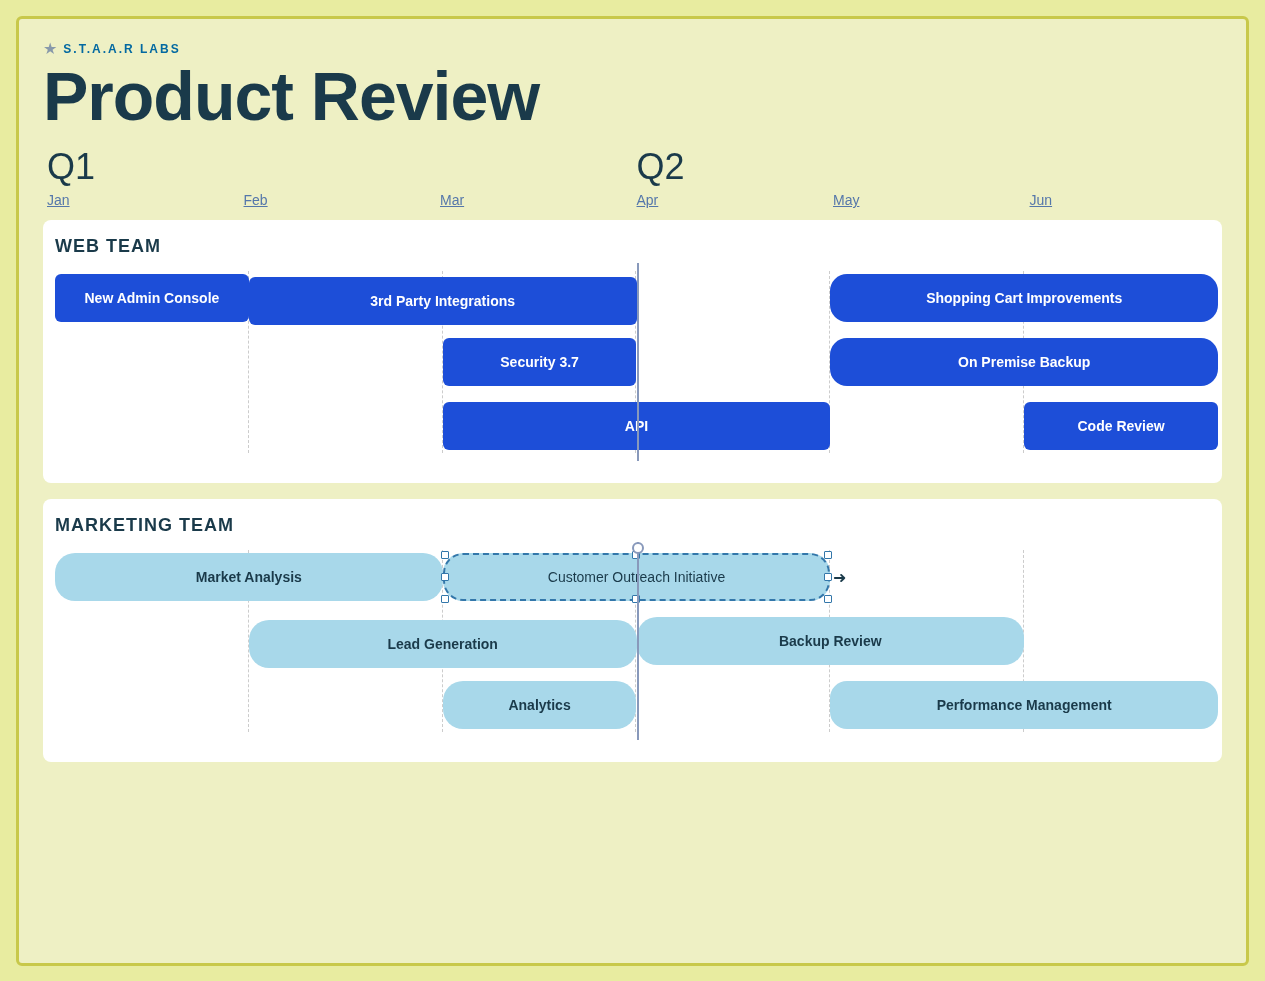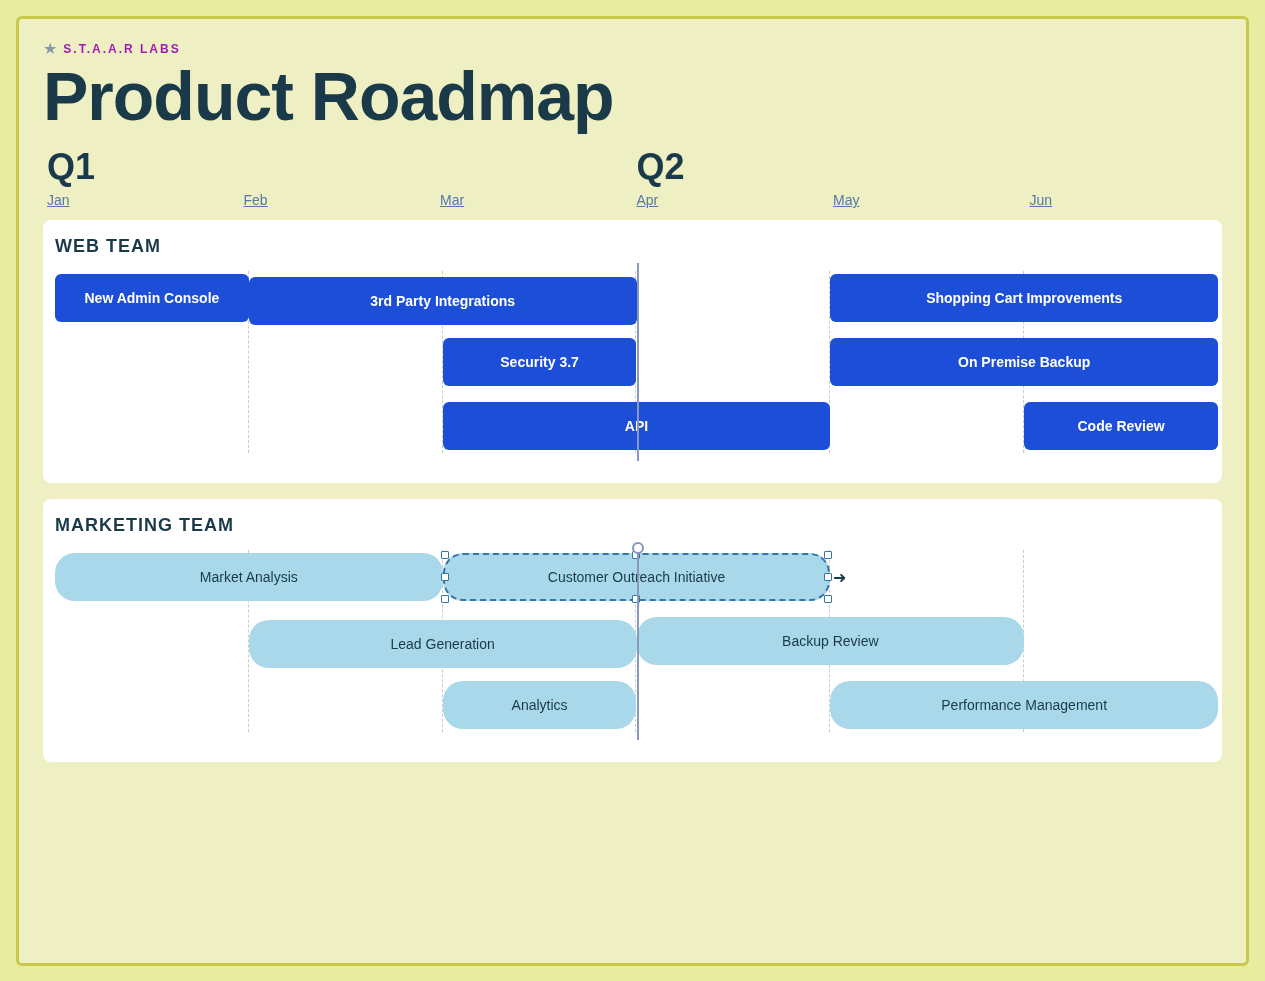--- a/index.html
+++ b/index.html
@@ -34,21 +34,21 @@
     }
 
     .brand-star {
       color: #8899aa;
       font-size: 16px;
     }
 
     .brand-name {
       font-size: 12px;
       font-weight: bold;
-      color: #a21caf;
+      color: #0369a1;
       letter-spacing: 2px;
       text-transform: uppercase;
     }
 
     .page-title {
       font-size: 68px;
       font-weight: 900;
       color: #1a3a4a;
       letter-spacing: -1px;
       line-height: 1;
@@ -60,21 +60,21 @@
     }
 
     .quarter-row {
       display: grid;
       grid-template-columns: repeat(6, 1fr);
       margin-bottom: 4px;
     }
 
     .quarter-label {
       font-size: 36px;
-      font-weight: 700;
+      font-weight: 400;
       color: #1a3a4a;
       grid-column: span 3;
       padding-left: 4px;
     }
 
     .month-row {
       display: grid;
       grid-template-columns: repeat(6, 1fr);
       margin-bottom: 12px;
     }
@@ -174,21 +174,21 @@
 
     
     .bar-light {
       background: #a8d8ea;
       color: #1a3a4a;
       border-radius: 20px;
       display: flex;
       align-items: center;
       justify-content: center;
       font-size: 14px;
-      font-weight: normal;
+      font-weight: bold;
       height: 48px;
       padding: 0 8px;
       text-align: center;
     }
 
     
     .bar-selected {
       background: #a8d8ea;
       color: #1a3a4a;
       border-radius: 20px;
@@ -243,35 +243,35 @@
       transform: translateX(-50%);
       z-index: 10;
     }
 
     
     .col-1 { grid-column: 1; }
     .col-3 { grid-column: 3; }
     .col-6 { grid-column: 6; }
     .col-2-4 { grid-column: 2 / 4; margin-top: 6px; }
     .col-3-5 { grid-column: 3 / 5; }
-    .col-5-7 { grid-column: 5 / 7; }
+    .col-5-7 { grid-column: 5 / 7; border-radius: 17px; }
     .col-1-3 { grid-column: 1 / 3; }
     .col-4-6 { grid-column: 4 / 6; }
   </style>
 </head>
 <body>
 
 <div class="outer-border">
 
   <div class="header">
     <div class="brand-row">
       <span class="brand-star">★</span>
       <span class="brand-name">S.T.A.A.R LABS</span>
     </div>
-    <h1 class="page-title">Product Roadmap</h1>
+    <h1 class="page-title">Product Review</h1>
   </div>
 
   <div class="timeline-area">
 
     <div class="quarter-row">
       <div class="quarter-label" style="grid-column: 1 / 4;">Q1</div>
       <div class="quarter-label" style="grid-column: 4 / 7;">Q2</div>
     </div>
 
     <div class="month-row">

